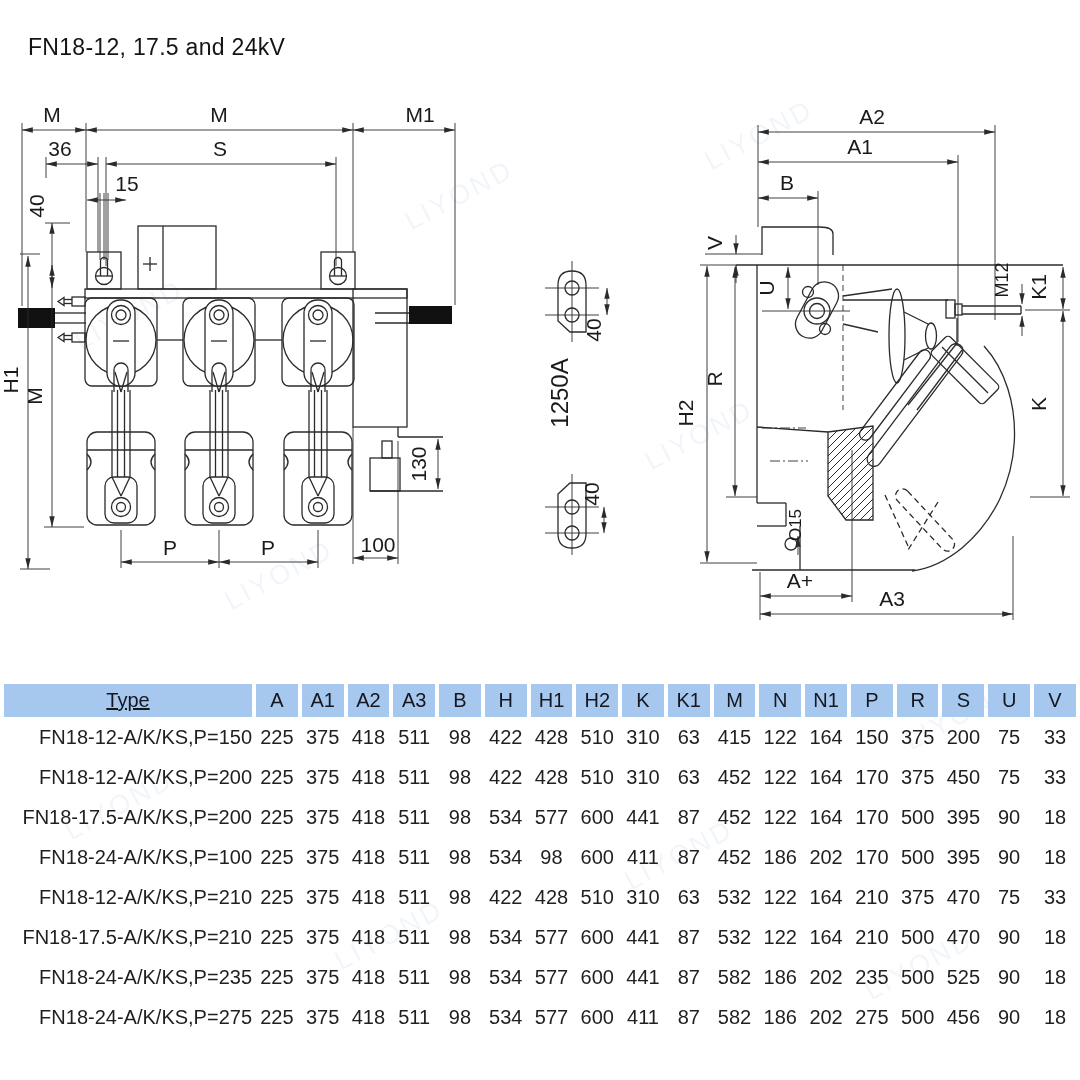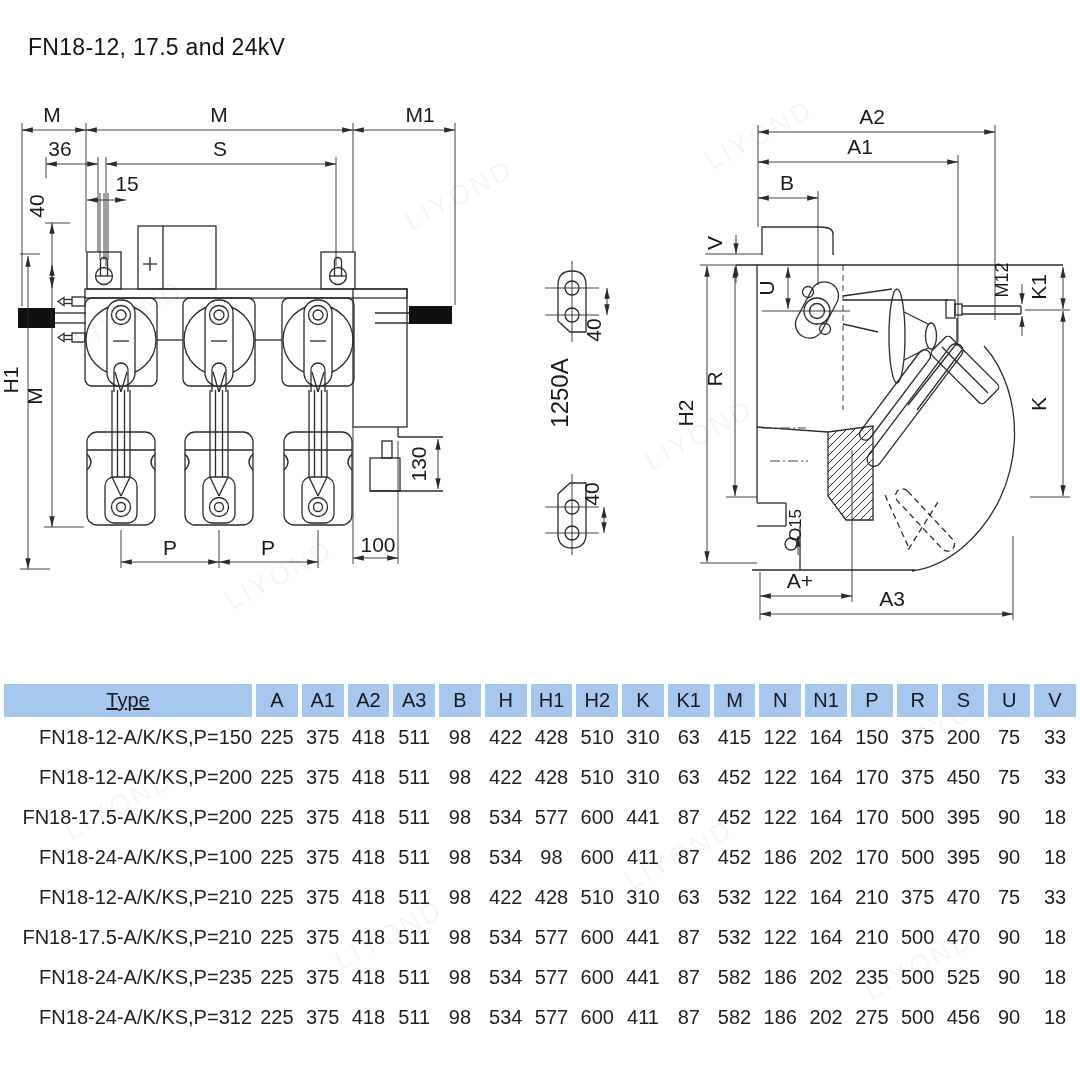--- a/index.html
+++ b/index.html
@@ -504,21 +504,21 @@
           <td>582</td>
           <td>186</td>
           <td>202</td>
           <td>235</td>
           <td>500</td>
           <td>525</td>
           <td>90</td>
           <td>18</td>
         </tr>
         <tr>
-          <td class="type">FN18-24-A/K/KS,P=312</td>
+          <td class="type">FN18-24-A/K/KS,P=275</td>
           <td>225</td>
           <td>375</td>
           <td>418</td>
           <td>511</td>
           <td>98</td>
           <td>534</td>
           <td>577</td>
           <td>600</td>
           <td>411</td>
           <td>87</td>

